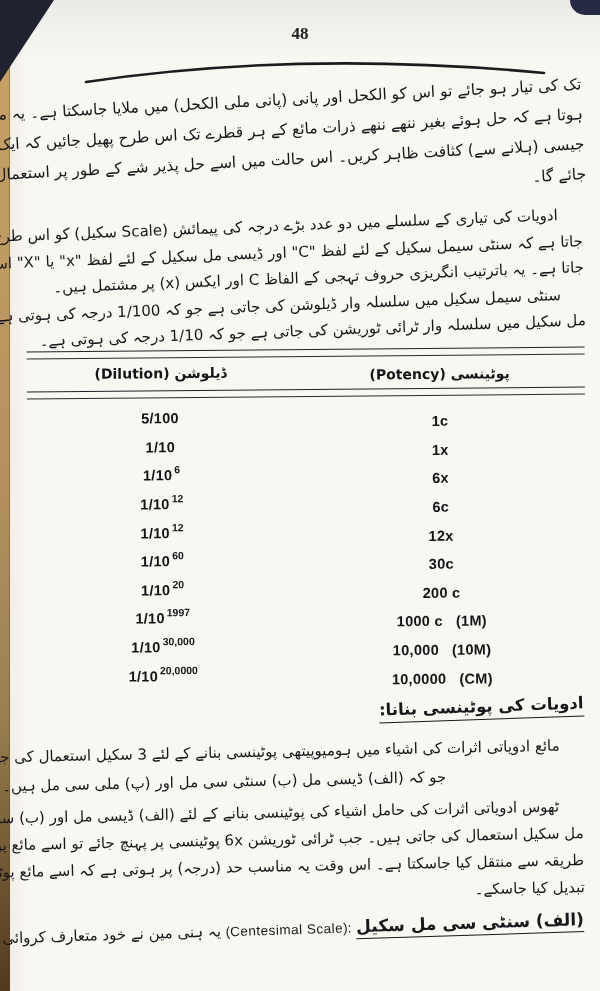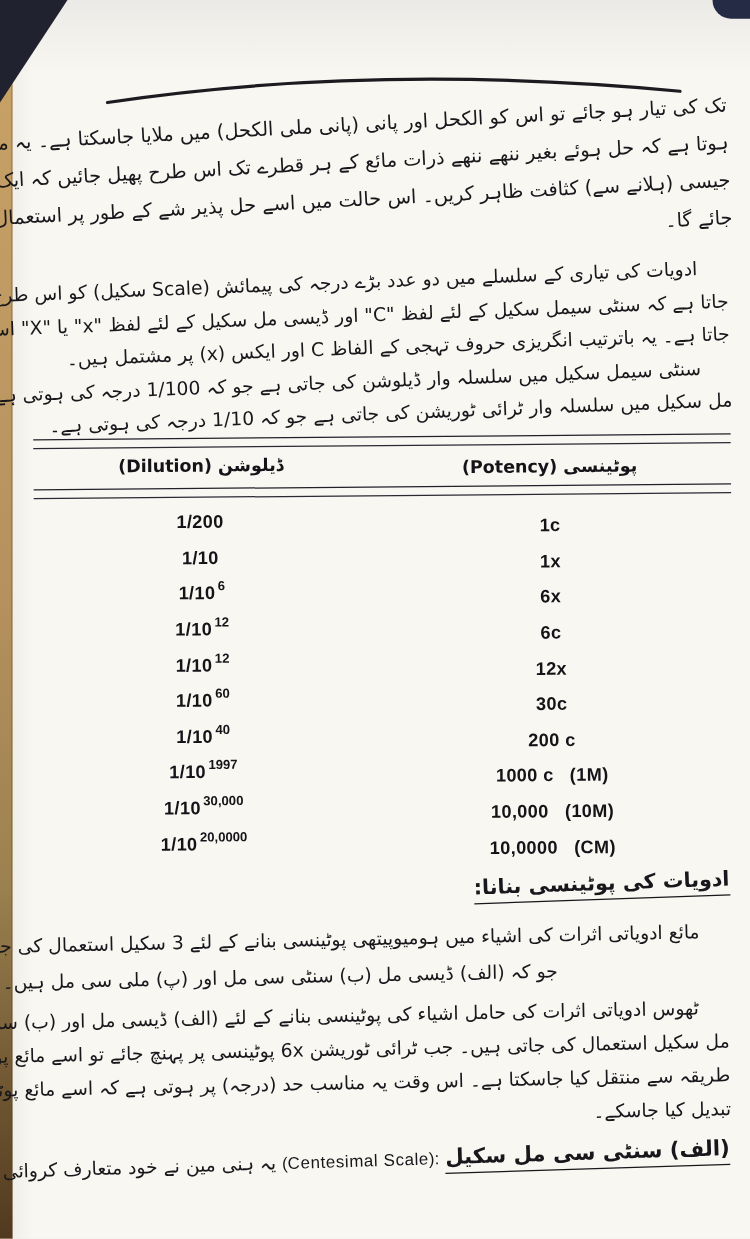--- a/index.html
+++ b/index.html
@@ -71,20 +71,21 @@
 </style>
 </head>
 <body>
 
 <div class="page">
 
   <div class="edge-strip"></div>
   <div class="corner-tl"></div>
   <div class="corner-tr"></div>
 
+  <div class="page-number">48</div>
 
   <svg class="rule" width="600" height="100" viewBox="0 0 600 100">
     <path d="M86,82 Q300,50 544,73" fill="none" stroke="#1c1b20" stroke-width="2.6" stroke-linecap="round"></path>
   </svg>
 
   <div class="para urdu" id="p1">
     <div class="ln">تک کی تیار ہو جائے تو اس کو الکحل اور پانی (پانی ملی الکحل) میں ملایا جاسکتا ہے۔ یہ ملانا اس طرح</div>
     <div class="ln">ہوتا ہے کہ حل ہوئے بغیر ننھے ننھے ذرات مائع کے ہر قطرے تک اس طرح پھیل جائیں کہ ایک</div>
     <div class="ln">جیسی (ہلانے سے) کثافت ظاہر کریں۔ اس حالت میں اسے حل پذیر شے کے طور پر استعمال میں لایا</div>
     <div class="ln">جائے گا۔</div>
@@ -100,21 +101,21 @@
 
   <div class="dtable">
     <div class="rule-pair"></div>
     <div class="thead">
       <div class="th dil">ڈیلوشن (Dilution)</div>
       <div class="th pot">پوٹینسی (Potency)</div>
     </div>
     <div class="rule-pair"></div>
     <div class="trows">
       <div class="trow">
-        <div class="cell dil"><span>1/200</span><span class="exp"></span></div>
+        <div class="cell dil"><span>5/100</span><span class="exp"></span></div>
         <div class="cell pot">1c</div>
       </div>
       <div class="trow">
         <div class="cell dil"><span>1/10</span><span class="exp"></span></div>
         <div class="cell pot">1x</div>
       </div>
       <div class="trow">
         <div class="cell dil"><span>1/10</span><span class="exp">6</span></div>
         <div class="cell pot">6x</div>
       </div>
@@ -124,21 +125,21 @@
       </div>
       <div class="trow">
         <div class="cell dil"><span>1/10</span><span class="exp">12</span></div>
         <div class="cell pot">12x</div>
       </div>
       <div class="trow">
         <div class="cell dil"><span>1/10</span><span class="exp">60</span></div>
         <div class="cell pot">30c</div>
       </div>
       <div class="trow">
-        <div class="cell dil"><span>1/10</span><span class="exp">40</span></div>
+        <div class="cell dil"><span>1/10</span><span class="exp">20</span></div>
         <div class="cell pot">200 c</div>
       </div>
       <div class="trow">
         <div class="cell dil"><span>1/10</span><span class="exp">1997</span></div>
         <div class="cell pot">1000 c   (1M)</div>
       </div>
       <div class="trow">
         <div class="cell dil"><span>1/10</span><span class="exp">30,000</span></div>
         <div class="cell pot">10,000   (10M)</div>
       </div>

